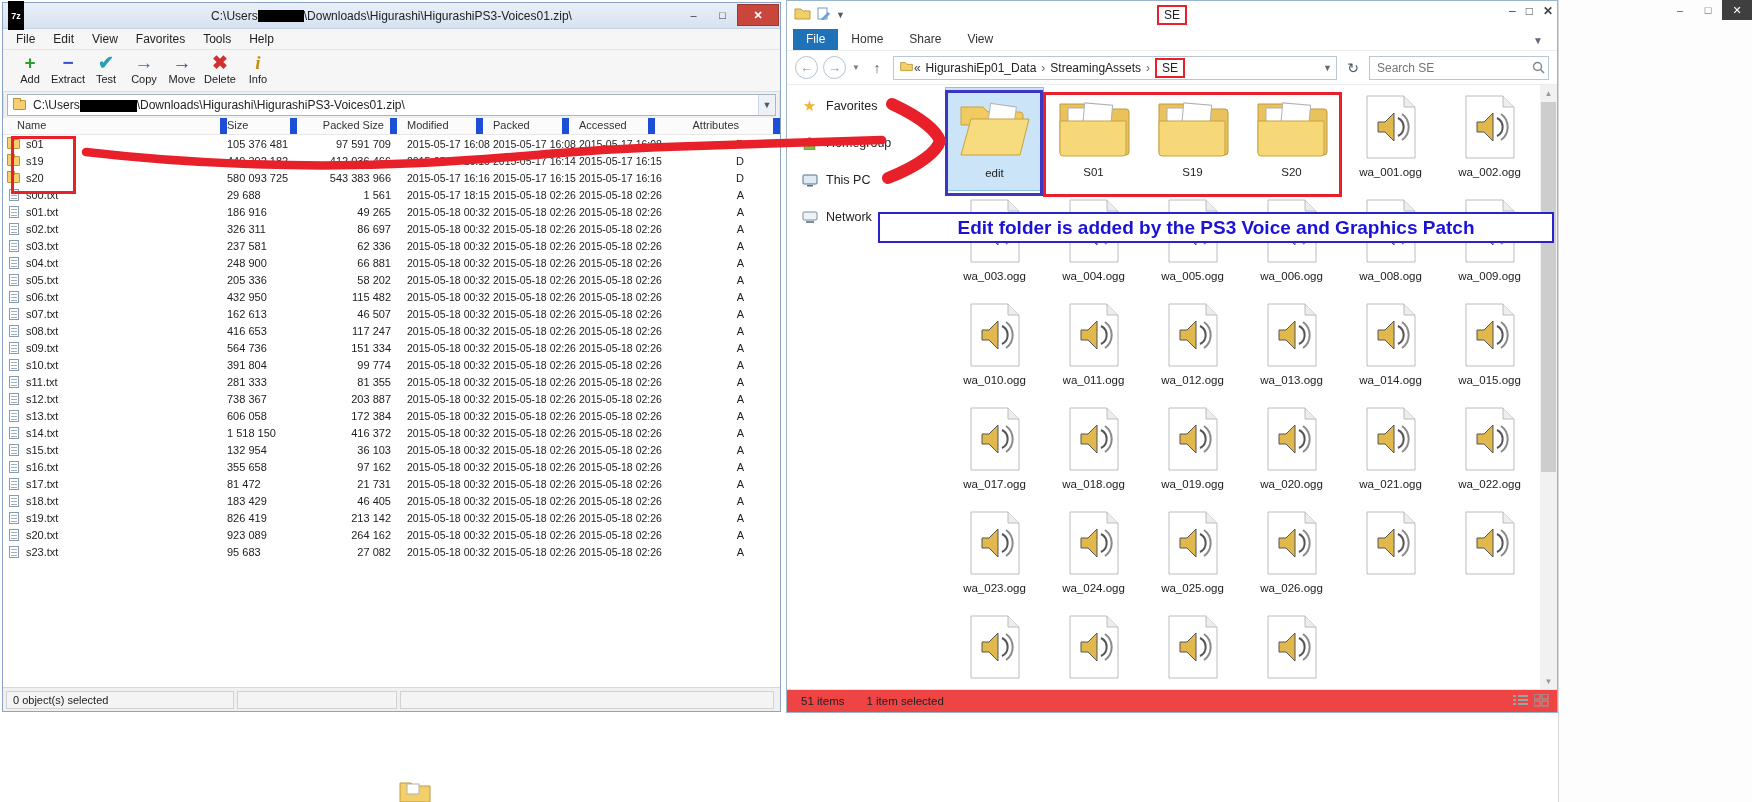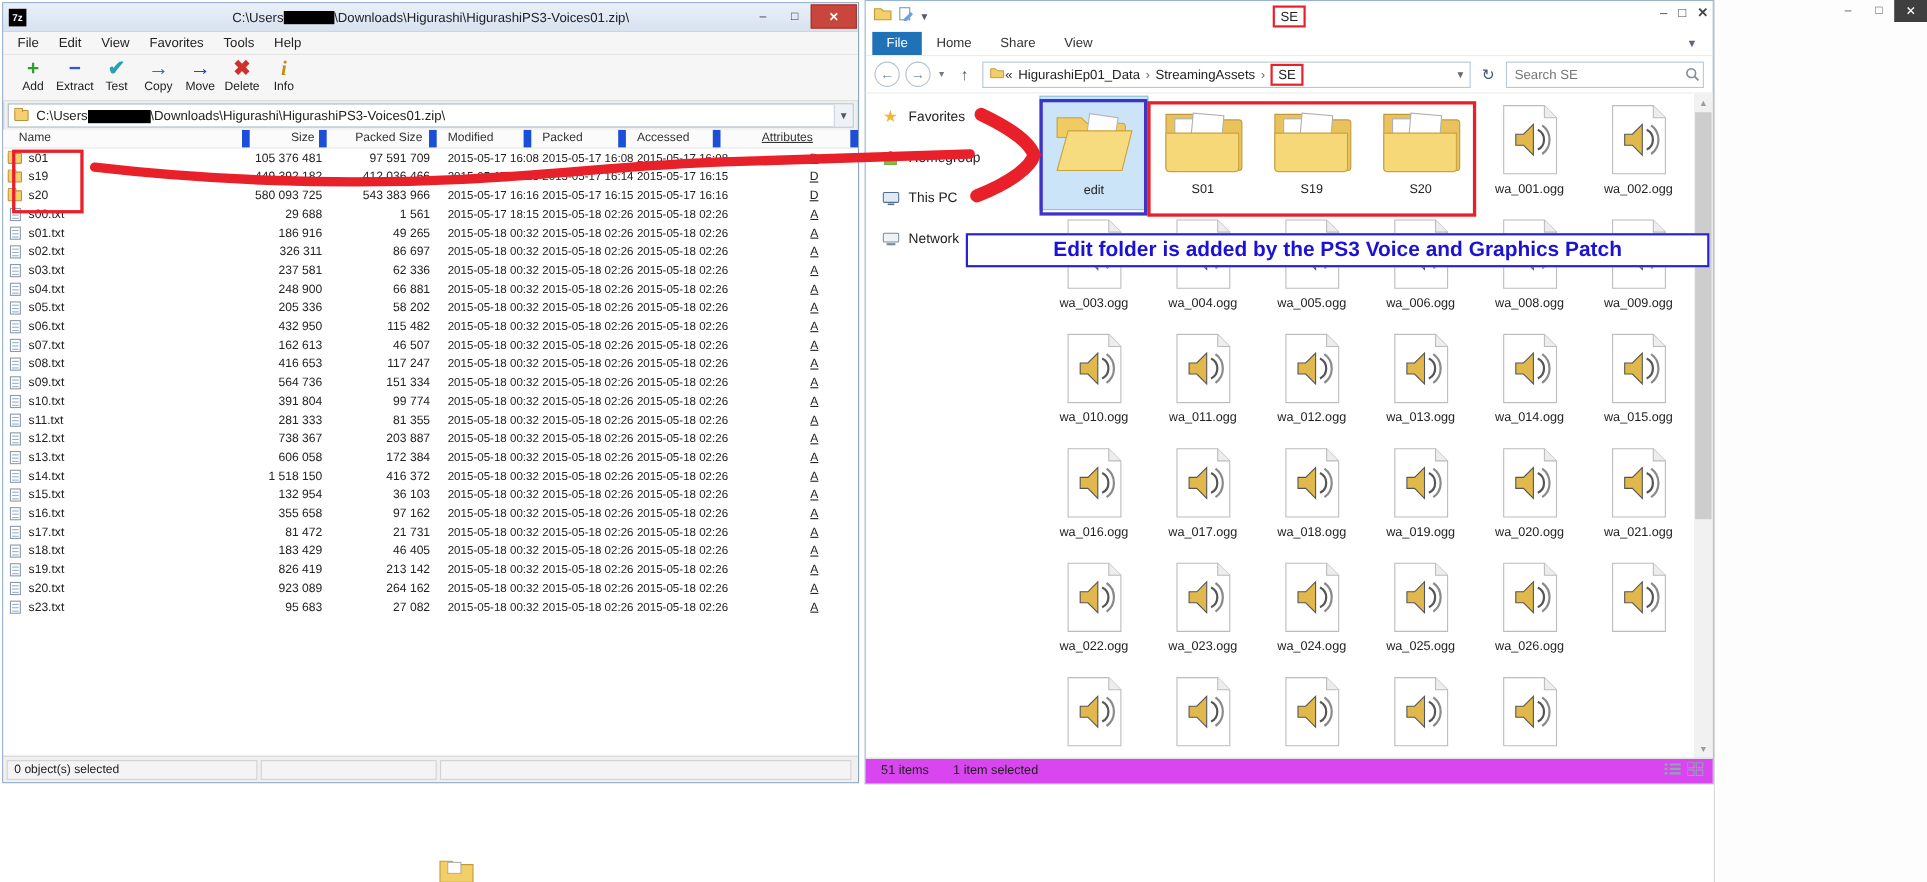--- a/index.html
+++ b/index.html
@@ -6,21 +6,21 @@
   body {
     position:relative; width:1752px; height:802px; overflow:hidden;
     background:#ffffff; font-family:"Liberation Sans", sans-serif; color:#222;
   }
 
   
   #zwin { position:absolute; left:2px; top:2px; width:779px; height:710px;
           background:#f0f0f0; border:1px solid #88a5c6; box-shadow:0 0 0 1px #d6e2f0 inset; }
   #ztitle { position:relative; height:26px; background:linear-gradient(#eaf0f9,#d7e2f0);
             border-bottom:1px solid #c6d3e2; display:flex; align-items:center; }
-  #zicon { width:16px; height:16px; margin-left:5px; background:#000; color:#fff;
+  #zicon { width:16px; height:29px; margin-left:5px; background:#000; color:#fff;
            font-size:9px; font-weight:bold; display:flex; align-items:center; justify-content:center; z-index:2;}
   #ztitle-text { position:absolute; left:0; right:0; text-align:center; font-size:12px; white-space:nowrap; }
   .redact { display:inline-block; background:#000; height:12px; vertical-align:middle; }
   .redact-title { width:46px; } .redact-addr { width:57px; }
   .zctrl { position:absolute; right:1px; top:1px; display:flex; z-index:2;}
   .cbtn { width:29px; height:22px; display:flex; align-items:center; justify-content:center;
           font-size:11px; color:#333; }
   .cbtn.close { width:42px; background:#c9463d; border:1px solid #9e3731; color:#fff; font-weight:bold; }
   #zmenubar { height:21px; display:flex; align-items:center; background:#f6f6f6;
               border-bottom:1px solid #e4e4e4; padding-left:4px; }
@@ -35,25 +35,25 @@
   .zaddr-drop { position:absolute; right:0; top:0; width:17px; height:100%; border-left:1px solid #cdd6e0;
                 background:#eef2f7; display:flex; align-items:center; justify-content:center;
                 font-size:9px; color:#556; }
   #zlist { position:absolute; top:115px; bottom:24px; left:0; right:0; background:#fff; overflow:hidden; }
   #zhead { display:flex; height:17px; background:#fbfbfb; border-bottom:1px solid #e8e8e8;
            font-size:11px; color:#333; }
   .zh { border-right:7px solid #1d4ed8; padding-top:1px; }
   .zrow { display:flex; height:17px; align-items:center; font-size:11px; }
   .c-name { width:224px; display:flex; align-items:center; padding-left:4px; }
   #zhead .c-name { padding-left:14px; display:block; }
-  .c-size { width:70px; text-align:right; padding-right:4px; }
+  .c-size { width:70px; padding-right:4px; }
   .c-packed { width:100px; text-align:right; padding-right:6px; }
   .c-mod, .c-cre, .c-acc { width:86px; padding-left:10px; white-space:nowrap; }
   .zrow .c-mod, .zrow .c-cre, .zrow .c-acc { font-size:10.5px; }
-  .c-attr { flex:1; text-align:right; padding-right:34px;text-decoration:underline; }
+  .c-attr { flex:1; text-align:right; padding-right:34px; }
   .zrow .c-attr { padding-right:36px; }
   .zfolder { width:13px; height:10px; background:#f6d070; border:1px solid #b8943a; border-radius:1px;
              position:relative; margin-right:6px; flex:none; }
   .zfolder::before { content:""; position:absolute; top:-3px; left:-1px; width:6px; height:3px;
              background:#f6d070; border:1px solid #b8943a; border-bottom:0; border-radius:1px 1px 0 0; }
   .zfile { width:10px; height:12px; background:#fff; border:1px solid #8a9ab0; position:relative;
            margin:0 7px 0 2px; flex:none; }
   .zfile::before { content:""; position:absolute; left:1px; top:2px; width:6px; height:1px;
            background:#9ab0c4; box-shadow:0 3px 0 #9ab0c4, 0 6px 0 #9ab0c4; }
   #zstatus { position:absolute; left:0; right:0; bottom:0; height:24px; background:#f0f0f0;
@@ -105,21 +105,21 @@
   .star { color:#f3b43c; font-size:15px; }
   #econtent { position:absolute; left:152px; right:17px; top:0; bottom:0; overflow:hidden; }
   #egrid { display:flex; flex-wrap:wrap; padding:2px 0 0 6px; }
   .eitem { width:99px; height:104px; display:flex; flex-direction:column; align-items:center; }
   .eitem .eicon { width:80px; height:68px; margin-top:6px; display:flex; align-items:center; justify-content:center; }
   .eitem .elabel { font-size:11.5px; margin-top:5px; max-width:96px; white-space:nowrap; overflow:hidden; }
   .eitem.selected { background:#cbe4f7; border:1px solid #8cc1e8; }
   #escroll { position:absolute; right:0; top:0; bottom:0; width:17px; background:#f1f1f1; }
   .scroll-arrow { height:16px; display:flex; align-items:center; justify-content:center; font-size:8px; color:#9a9a9a; }
   #escroll .thumb { position:absolute; top:17px; left:1px; right:1px; height:370px; background:#cdcdcd; }
-  #estatus { position:absolute; left:0; right:0; bottom:0; height:23px; background:#d946ef;
+  #estatus { position:absolute; left:0; right:0; bottom:0; height:23px; background:#ef4444;
              border-top:1px solid #e4e4e4; display:flex; align-items:center; font-size:11.5px;
              padding-left:14px; gap:22px; }
   .status-views { position:absolute; right:8px; display:flex; gap:6px; }
 
   
   #bgwin { position:absolute; left:1558px; top:0; width:194px; height:802px; background:#fdfdfd;
            border-left:1px solid #d8d8d8; }
   .bgctrl { position:absolute; right:0; top:0; display:flex; }
   .bgbtn { width:28px; height:20px; display:flex; align-items:center; justify-content:center;
            font-size:11px; color:#555; }
@@ -847,32 +847,20 @@
             <div class="eicon">
               <svg width="54" height="64" viewBox="0 0 54 64">
                 <path d="M3 1 h37 l11 11 v51 h-48 z" fill="#ffffff" stroke="#bcbcbc"></path>
                 <path d="M40 1 v11 h11" fill="#ededed" stroke="#bcbcbc"></path>
                 <polygon points="14,27 21,27 30,18 30,46 21,37 14,37" fill="#e0b84c" stroke="#555555"></polygon>
                 <path d="M34 23 a10 10 0 0 1 0 18" fill="none" stroke="#555555" stroke-width="2"></path>
                 <path d="M38 19 a16 16 0 0 1 0 26" fill="none" stroke="#8a8a8a" stroke-width="2"></path>
               </svg>
             </div>
             <div class="elabel">wa_015.ogg</div>
-          </div>
-          <div class="eitem">
-            <div class="eicon">
-              <svg width="54" height="64" viewBox="0 0 54 64">
-                <path d="M3 1 h37 l11 11 v51 h-48 z" fill="#ffffff" stroke="#bcbcbc"></path>
-                <path d="M40 1 v11 h11" fill="#ededed" stroke="#bcbcbc"></path>
-                <polygon points="14,27 21,27 30,18 30,46 21,37 14,37" fill="#e0b84c" stroke="#555555"></polygon>
-                <path d="M34 23 a10 10 0 0 1 0 18" fill="none" stroke="#555555" stroke-width="2"></path>
-                <path d="M38 19 a16 16 0 0 1 0 26" fill="none" stroke="#8a8a8a" stroke-width="2"></path>
-              </svg>
-            </div>
-            <div class="elabel">wa_016.ogg</div>
           </div>
           <div class="eitem">
             <div class="eicon">
               <svg width="54" height="64" viewBox="0 0 54 64">
                 <path d="M3 1 h37 l11 11 v51 h-48 z" fill="#ffffff" stroke="#bcbcbc"></path>
                 <path d="M40 1 v11 h11" fill="#ededed" stroke="#bcbcbc"></path>
                 <polygon points="14,27 21,27 30,18 30,46 21,37 14,37" fill="#e0b84c" stroke="#555555"></polygon>
                 <path d="M34 23 a10 10 0 0 1 0 18" fill="none" stroke="#555555" stroke-width="2"></path>
                 <path d="M38 19 a16 16 0 0 1 0 26" fill="none" stroke="#8a8a8a" stroke-width="2"></path>
               </svg>

